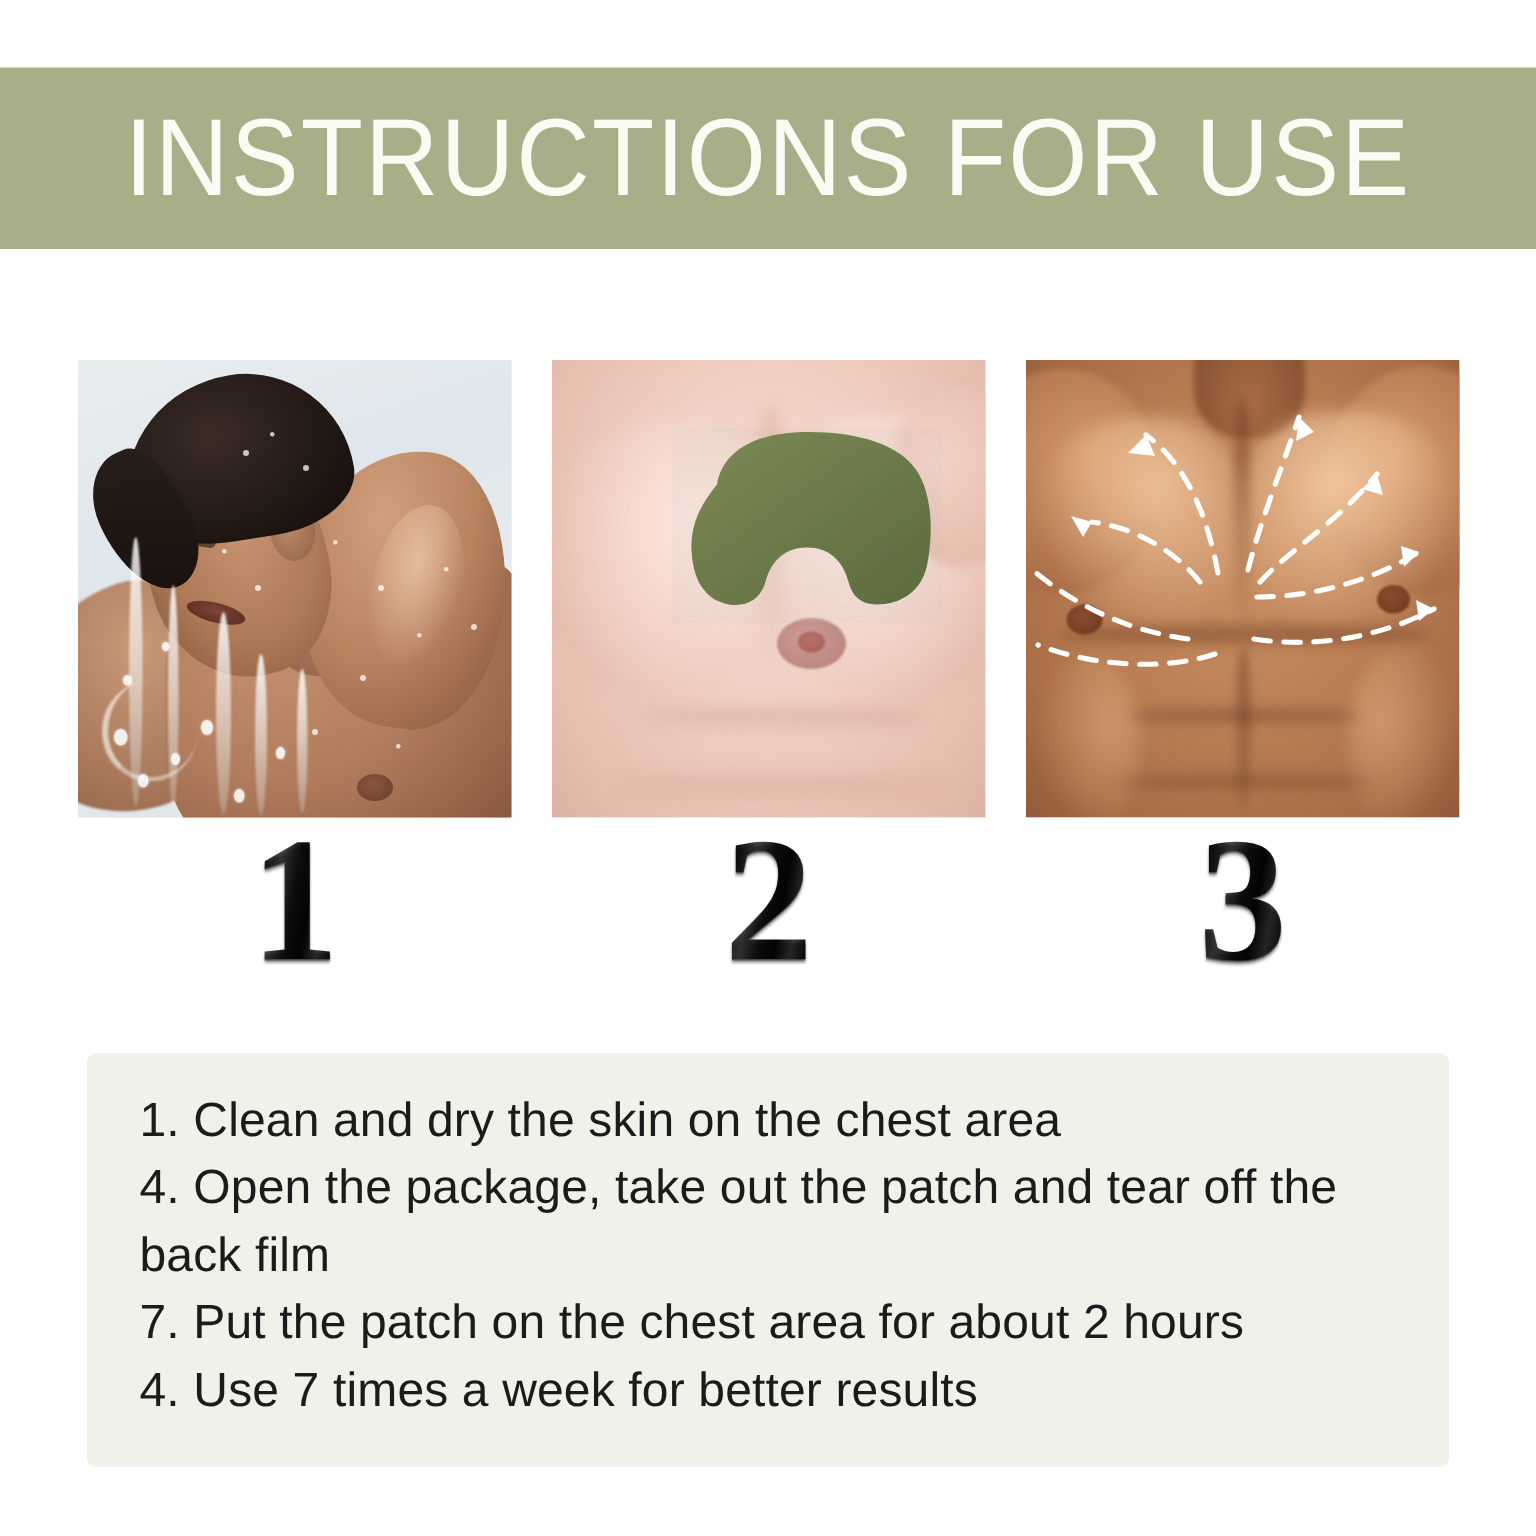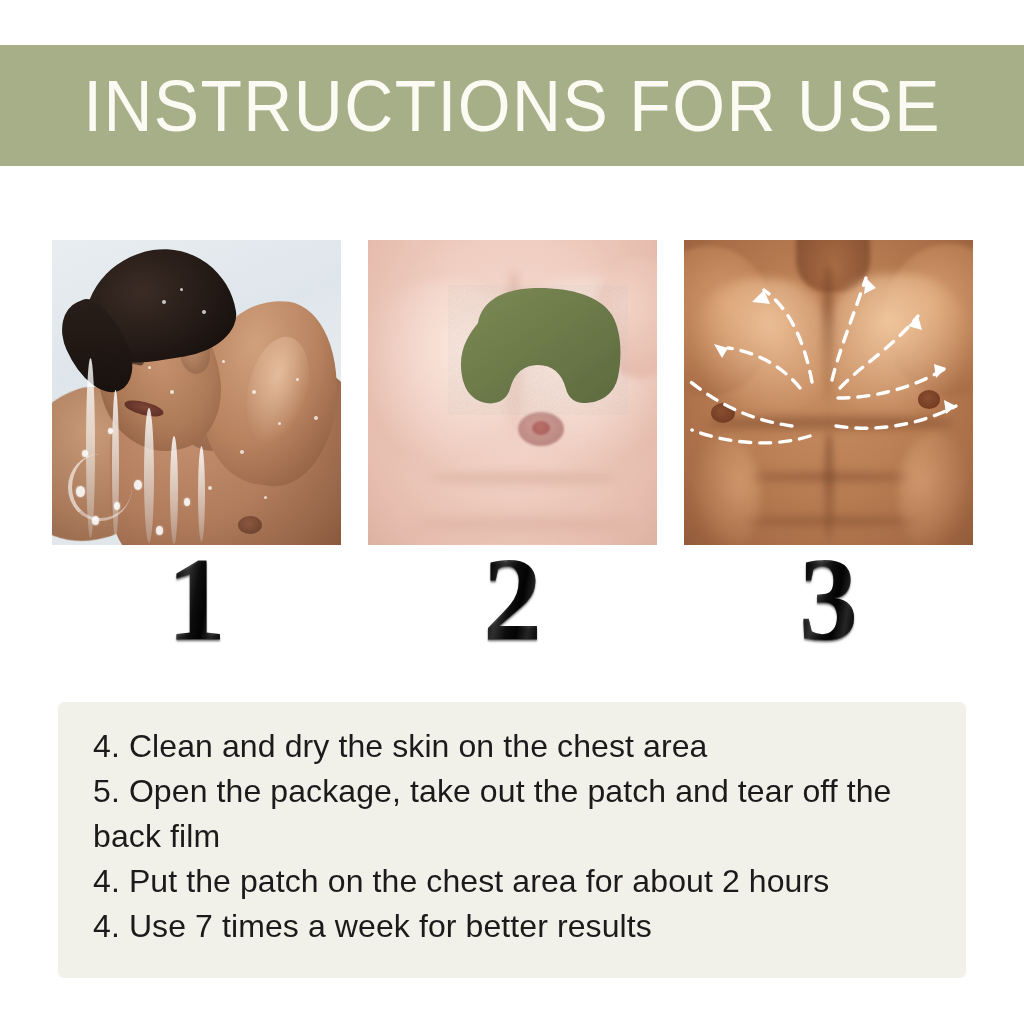--- a/index.html
+++ b/index.html
@@ -609,20 +609,20 @@
     <div class="number-cell">
       <span class="step-number">2</span>
     </div>
     <div class="number-cell">
       <span class="step-number">3</span>
     </div>
   </div>
 
   <div class="instructions-panel">
     <div class="instructions-list">
-      <div class="instr-line">4. Clean and dry the skin on the chest area</div>
-      <div class="instr-line">5. Open the package, take out the patch and tear off the back film</div>
-      <div class="instr-line">4. Put the patch on the chest area for about 2 hours</div>
+      <div class="instr-line">1. Clean and dry the skin on the chest area</div>
+      <div class="instr-line">4. Open the package, take out the patch and tear off the back film</div>
+      <div class="instr-line">7. Put the patch on the chest area for about 2 hours</div>
       <div class="instr-line">4. Use 7 times a week for better results</div>
     </div>
   </div>
 
 </div>
 
 </body></html>

